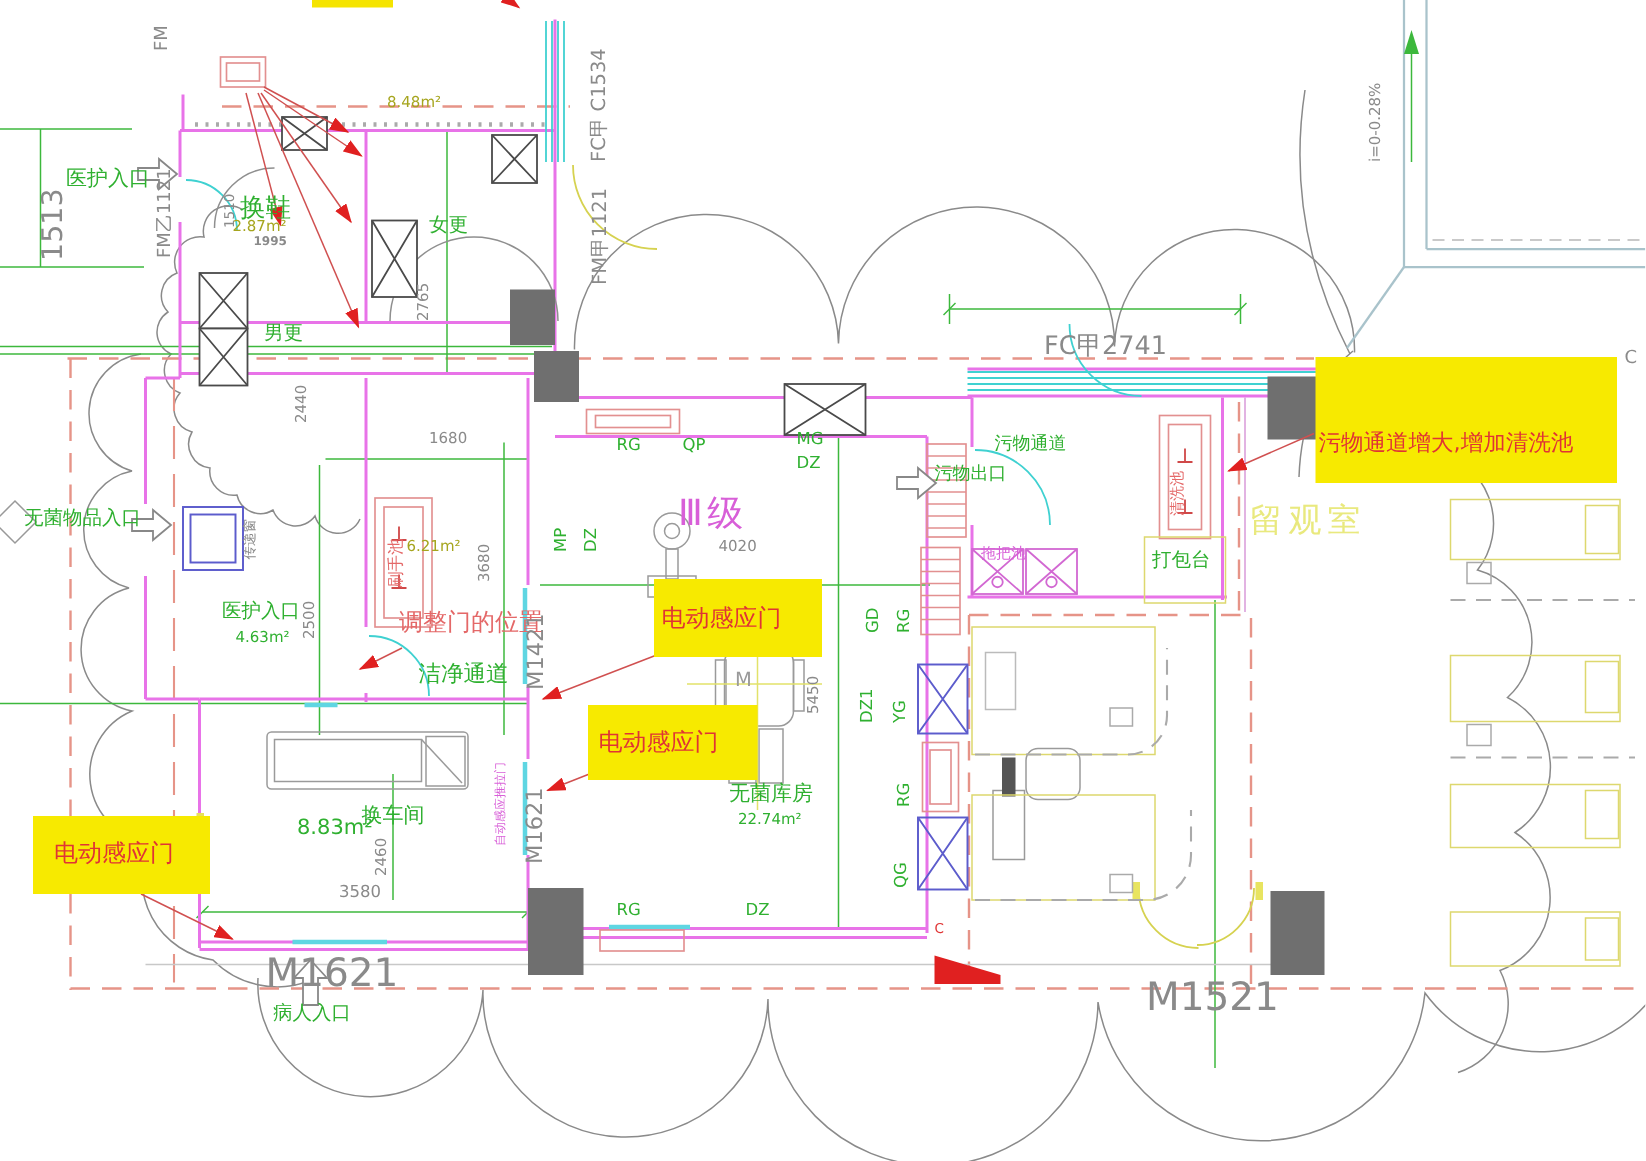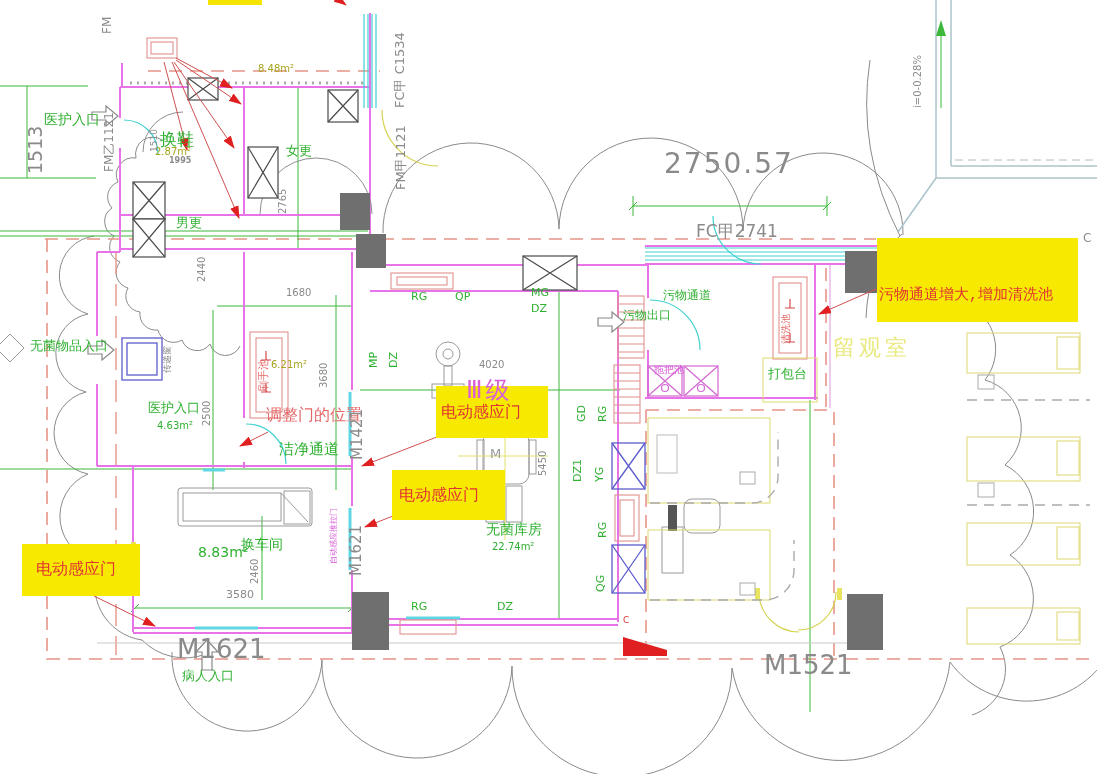--- a/index.html
+++ b/index.html
@@ -303,58 +303,57 @@
 
 <div class="hl" style="left:436px;top:386px;width:112px;height:52px;">
   <span style="left:5px;top:18px;font-size:16px;">电动感应门</span>
 </div>
 <div class="hl" style="left:392px;top:470px;width:113px;height:50px;">
   <span style="left:7px;top:17px;font-size:16px;">电动感应门</span>
 </div>
 <div class="hl" style="left:22px;top:544px;width:118px;height:52px;">
   <span style="left:14px;top:17px;font-size:16px;">电动感应门</span>
 </div>
-<div class="hl" style="left:877px;top:238px;width:201px;height:84px;font-family:Liberation Mono, monospace;">
+<div class="hl" style="left:877px;top:238px;width:201px;height:84px;">
   <span style="left:2px;top:50px;font-size:15px;">污物通道增大,增加清洗池</span>
 </div>
 
 <div class="lbl v gray" style="left:101px;top:34px;font-size:12px;">FM</div>
 <div class="lbl v gray" style="left:26px;top:174px;font-size:19px;">1513</div>
 <div class="lbl v gray" style="left:103px;top:172px;font-size:12px;">FM乙1121</div>
 <div class="lbl green" style="left:44px;top:112px;font-size:14px;">医护入口</div>
 <div class="lbl olive" style="left:258px;top:24px;font-size:10px;margin-top:40px;">8.48m²</div>
 <div class="lbl green" style="left:160px;top:131px;font-size:17px;">换鞋</div>
 <div class="lbl olive" style="left:155px;top:147px;font-size:10px;">2.87m²</div>
 <div class="lbl gray" style="left:169px;top:157px;font-size:8px;font-weight:bold;">1995</div>
 <div class="lbl v gray" style="left:150px;top:152px;font-size:9px;">1510</div>
 <div class="lbl green" style="left:286px;top:144px;font-size:13px;">女更</div>
 <div class="lbl green" style="left:176px;top:216px;font-size:13px;">男更</div>
 <div class="lbl v gray" style="left:197px;top:282px;font-size:10px;">2440</div>
 <div class="lbl v gray" style="left:278px;top:214px;font-size:10px;">2765</div>
 <div class="lbl v gray" style="left:393px;top:108px;font-size:13px;">FC甲 C1534</div>
 <div class="lbl v gray" style="left:394px;top:190px;font-size:13px;">FM甲1121</div>
-<div class="lbl gray" style="left:664px;top:150px;font-size:28px;letter-spacing:2px;">2750.57</div>
 <div class="lbl gray" style="left:696px;top:223px;font-size:17px;">FC甲2741</div>
 <div class="lbl v gray" style="left:913px;top:108px;font-size:10px;">i=0-0.28%</div>
 <div class="lbl gray" style="left:1083px;top:232px;font-size:12px;">C</div>
-<div class="lbl green" style="left:16px;top:339px;font-size:13px;margin-left:14px;">无菌物品入口</div>
+<div class="lbl green" style="left:16px;top:339px;font-size:13px;">无菌物品入口</div>
 <div class="lbl v gray" style="left:163px;top:373px;font-size:9px;">传递窗</div>
 <div class="lbl v redl" style="left:258px;top:392px;font-size:11px;">刷手池</div>
 <div class="lbl olive" style="left:271px;top:360px;font-size:10px;">6.21m²</div>
 <div class="lbl gray" style="left:286px;top:288px;font-size:10px;">1680</div>
 <div class="lbl v gray" style="left:319px;top:388px;font-size:10px;">3680</div>
 <div class="lbl v gray" style="left:202px;top:426px;font-size:10px;">2500</div>
 <div class="lbl green" style="left:148px;top:401px;font-size:13px;">医护入口</div>
 <div class="lbl green" style="left:157px;top:421px;font-size:10px;text-align:right;">4.63m²</div>
 <div class="lbl redl" style="left:266px;top:407px;font-size:16px;">调整门的位置</div>
 <div class="lbl green" style="left:279px;top:442px;font-size:15px;">洁净通道</div>
 <div class="lbl v gray" style="left:350px;top:460px;font-size:15px;">M1421</div>
 <div class="lbl v mag" style="left:330px;top:564px;font-size:8px;">自动感应推拉门</div>
 <div class="lbl v gray" style="left:349px;top:576px;font-size:15px;">M1621</div>
-<div class="lbl mag" style="left:466px;top:330px;font-size:24px;letter-spacing:3px;margin-top:48px;">Ⅲ级</div>
+<div class="lbl mag" style="left:452px;top:330px;font-size:24px;letter-spacing:3px;">Ⅲ级</div>
 <div class="lbl gray" style="left:479px;top:360px;font-size:10px;">4020</div>
 <div class="lbl green" style="left:486px;top:522px;font-size:14px;">无菌库房</div>
 <div class="lbl green" style="left:492px;top:542px;font-size:10px;">22.74m²</div>
 <div class="lbl v gray" style="left:538px;top:476px;font-size:10px;">5450</div>
 <div class="lbl green" style="left:193px;top:537px;font-size:14px;margin-left:48px;">换车间</div>
 <div class="lbl green" style="left:198px;top:529px;font-size:14px;margin-top:16px;">8.83m²</div>
 <div class="lbl v gray" style="left:250px;top:584px;font-size:10px;">2460</div>
 <div class="lbl gray" style="left:226px;top:589px;font-size:11px;">3580</div>
 <div class="lbl gray" style="left:177px;top:636px;font-size:26px;">M1621</div>
 <div class="lbl green" style="left:182px;top:669px;font-size:13px;">病人入口</div>

